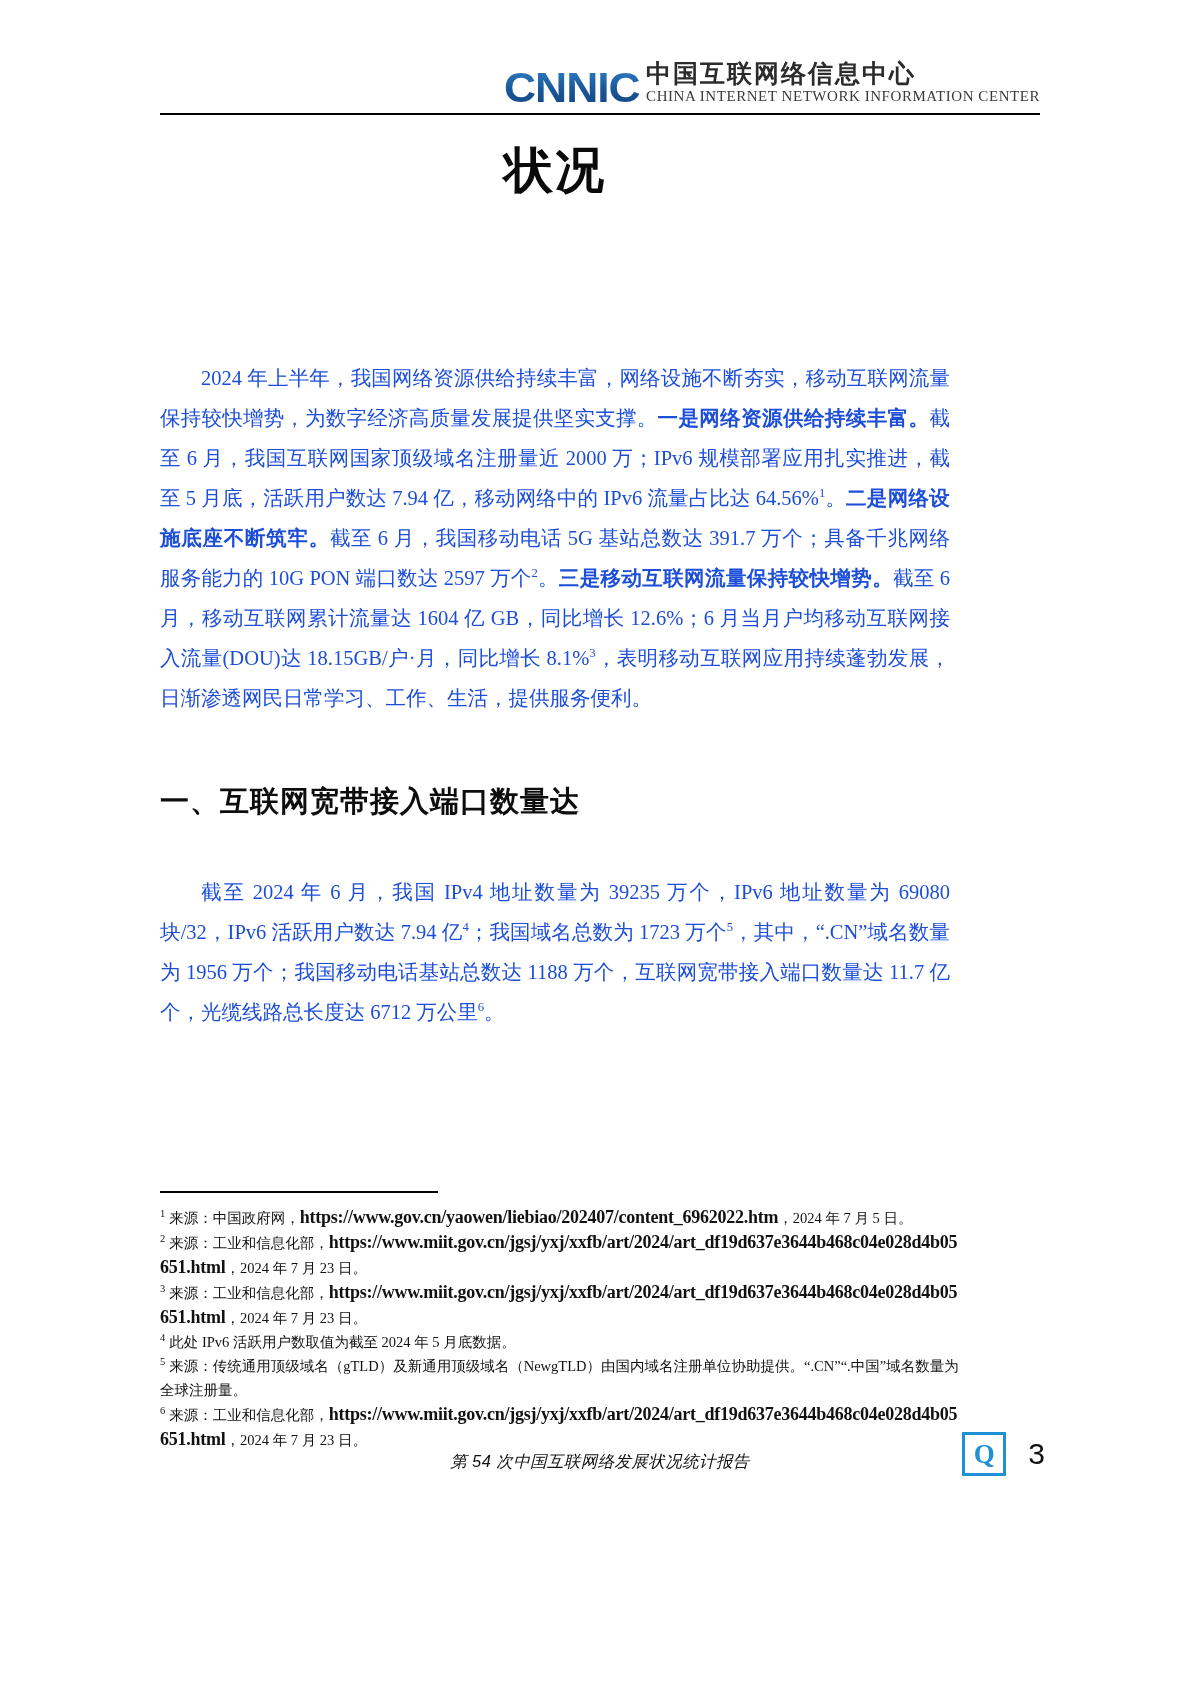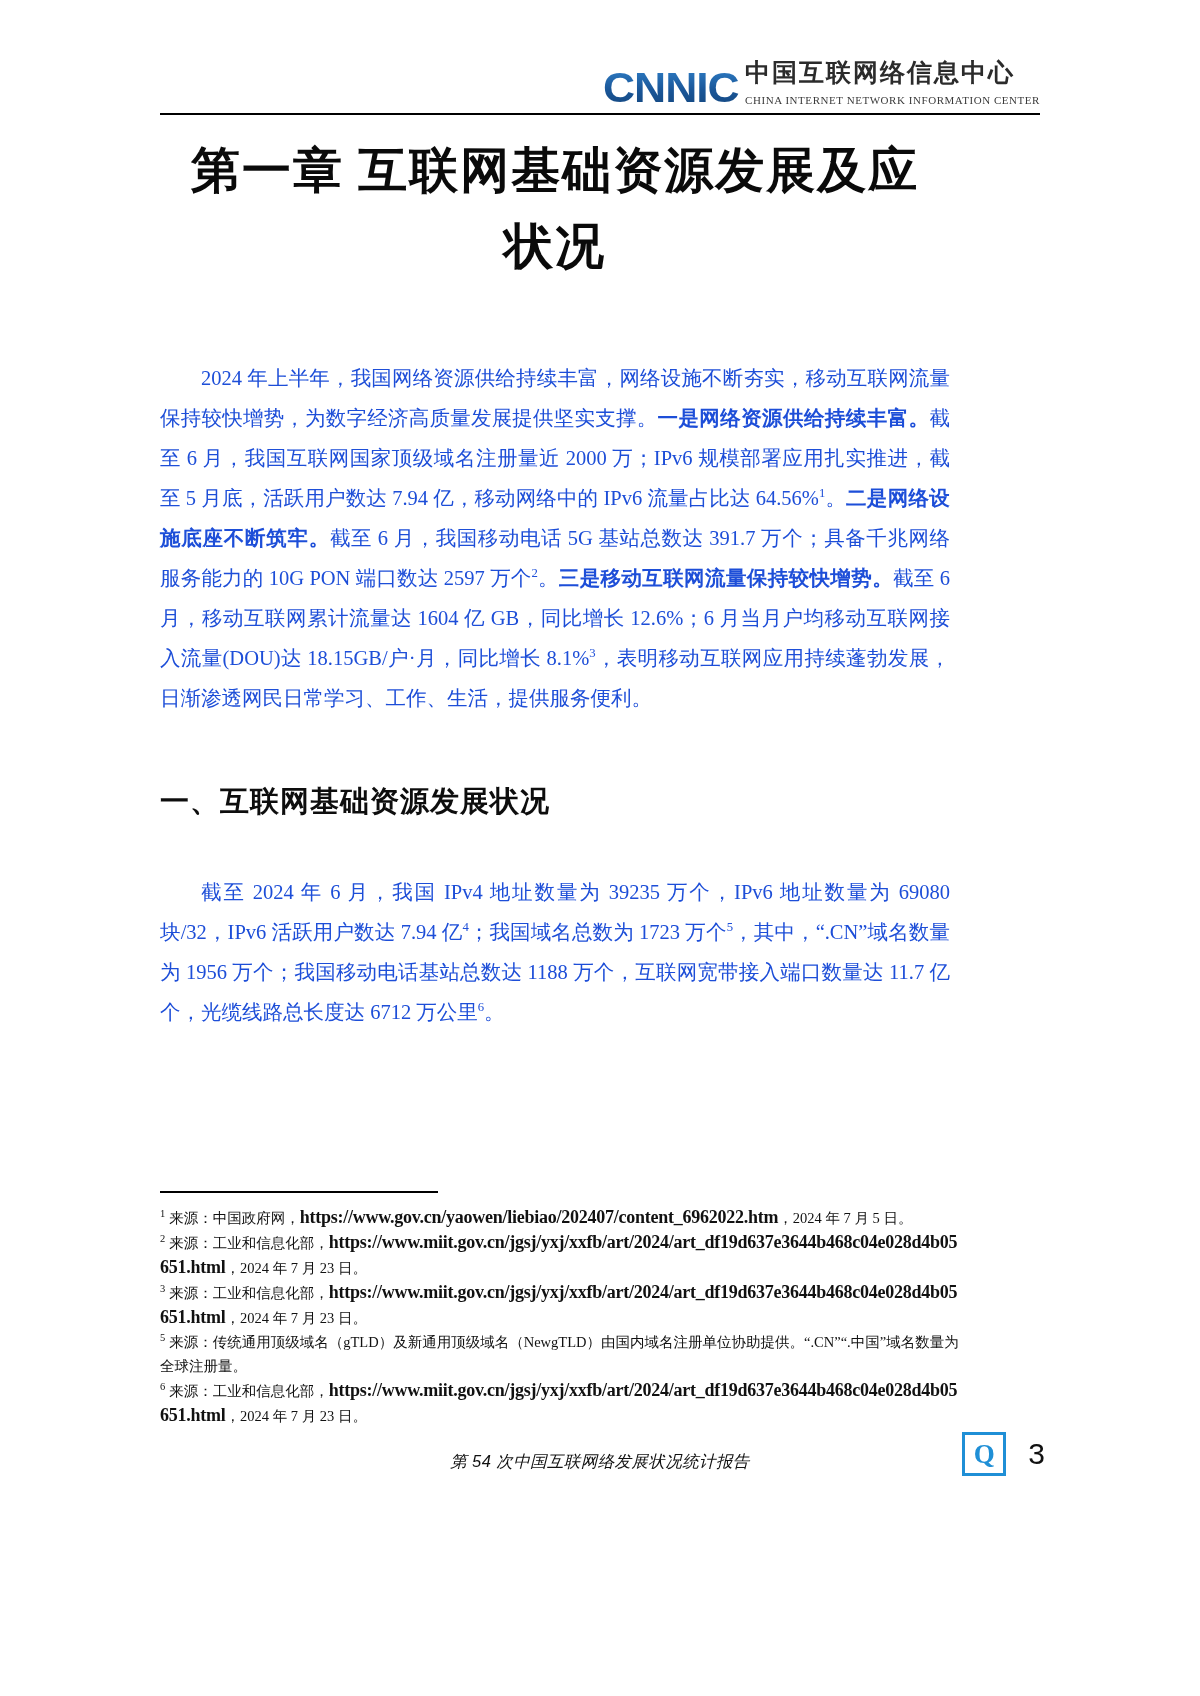--- a/index.html
+++ b/index.html
@@ -63,24 +63,24 @@
   .cnnic-cn {
     font-family: "Liberation Serif", "DejaVu Serif", serif;
     font-weight: bold;
     font-size: 25px;
     letter-spacing: 2px;
     color: #2b2b2b;
     line-height: 1.1;
   }
   .cnnic-en {
     font-family: "Liberation Serif", "DejaVu Serif", serif;
-    font-size: 11px;
+    font-size: 15px;
     letter-spacing: 0.55px;
     color: #3a3a3a;
-    margin-top: 8px;
+    margin-top: 2px;
     transform: scaleY(0.95);
     transform-origin: left top;
   }
   .header-rule {
     position: absolute;
     top: 113px;
     left: 160px;
     right: 160px;
     height: 0;
     border-top: 2px solid #000;
@@ -234,49 +234,51 @@
       <div class="cnnic-mark">CNNIC</div>
       <div class="cnnic-cn-block">
         <div class="cnnic-cn">中国互联网络信息中心</div>
         <div class="cnnic-en">CHINA INTERNET NETWORK INFORMATION CENTER</div>
       </div>
     </div>
   </div>
   <div class="header-rule"></div>
 
   <div class="chapter-title">
-    <span class="ct-line1">第一章 互联网基础资源发展及应</span>
     <span class="ct-line2">状况</span>
   </div>
 
   <div class="body-block" id="para1">
     <p>
       <span>2024 年上半年，我国网络资源供给持续丰富，网络设施不断夯实，移动互联网流量保持较快增势，为数字经济高质量发展提供坚实支撑。</span><b class="em">一是网络资源供给持续丰富。</b><span>截至 6 月，我国互联网国家顶级域名注册量近 2000 万；IPv6 规模部署应用扎实推进，截至 5 月底，活跃用户数达 7.94 亿，移动网络中的 IPv6 流量占比达 64.56%</span><sup>1</sup><span>。</span><b class="em">二是网络设施底座不断筑牢。</b><span>截至 6 月，我国移动电话 5G 基站总数达 391.7 万个；具备千兆网络服务能力的 10G PON 端口数达 2597 万个</span><sup>2</sup><span>。</span><b class="em">三是移动互联网流量保持较快增势。</b><span>截至 6 月，移动互联网累计流量达 1604 亿 GB，同比增长 12.6%；6 月当月户均移动互联网接入流量(DOU)达 18.15GB/户·月，同比增长 8.1%</span><sup>3</sup><span>，表明移动互联网应用持续蓬勃发展，日渐渗透网民日常学习、工作、生活，提供服务便利。</span>
     </p>
   </div>
 
-  <div class="section-heading">一、互联网基础资源发展状况</div>
+  <div class="section-heading">一、互联网宽带接入端口数量达</div>
 
   <div class="body-block" id="para2">
     <p>
       <span>截至 2024 年 6 月，我国 IPv4 地址数量为 39235 万个，IPv6 地址数量为 69080 块/32，IPv6 活跃用户数达 7.94 亿</span><sup>4</sup><span>；我国域名总数为 1723 万个</span><sup>5</sup><span>，其中，“.CN”域名数量为 1956 万个；我国移动电话基站总数达 1188 万个，互联网宽带接入端口数量达 11.7 亿个，光缆线路总长度达 6712 万公里</span><sup>6</sup><span>。</span>
     </p>
   </div>
 
   <div class="footnote-rule"></div>
 
   <div class="footnotes">
     <p class="fn">
       <span class="fn-num">1</span><span>来源：中国政府网，</span><span class="url">https://www.gov.cn/yaowen/liebiao/202407/content_6962022.htm</span><span>，2024 年 7 月 5 日。</span>
     </p>
     <p class="fn">
       <span class="fn-num">2</span><span>来源：工业和信息化部，</span><span class="url">https://www.miit.gov.cn/jgsj/yxj/xxfb/art/2024/art_df19d637e3644b468c04e028d4b05651.html</span><span>，2024 年 7 月 23 日。</span>
     </p>
     <p class="fn">
       <span class="fn-num">3</span><span>来源：工业和信息化部，</span><span class="url">https://www.miit.gov.cn/jgsj/yxj/xxfb/art/2024/art_df19d637e3644b468c04e028d4b05651.html</span><span>，2024 年 7 月 23 日。</span>
+    </p>
+    <p class="fn">
+      <span class="fn-num">4</span><span>此处 IPv6 活跃用户数取值为截至 2024 年 5 月底数据。</span>
     </p>
     <p class="fn">
       <span class="fn-num">5</span><span>来源：传统通用顶级域名（gTLD）及新通用顶级域名（NewgTLD）由国内域名注册单位协助提供。“.CN”“.中国”域名数量为全球注册量。</span>
     </p>
     <p class="fn">
       <span class="fn-num">6</span><span>来源：工业和信息化部，</span><span class="url">https://www.miit.gov.cn/jgsj/yxj/xxfb/art/2024/art_df19d637e3644b468c04e028d4b05651.html</span><span>，2024 年 7 月 23 日。</span>
     </p>
   </div>
 
   <div class="footer-center">第 54 次中国互联网络发展状况统计报告</div>

